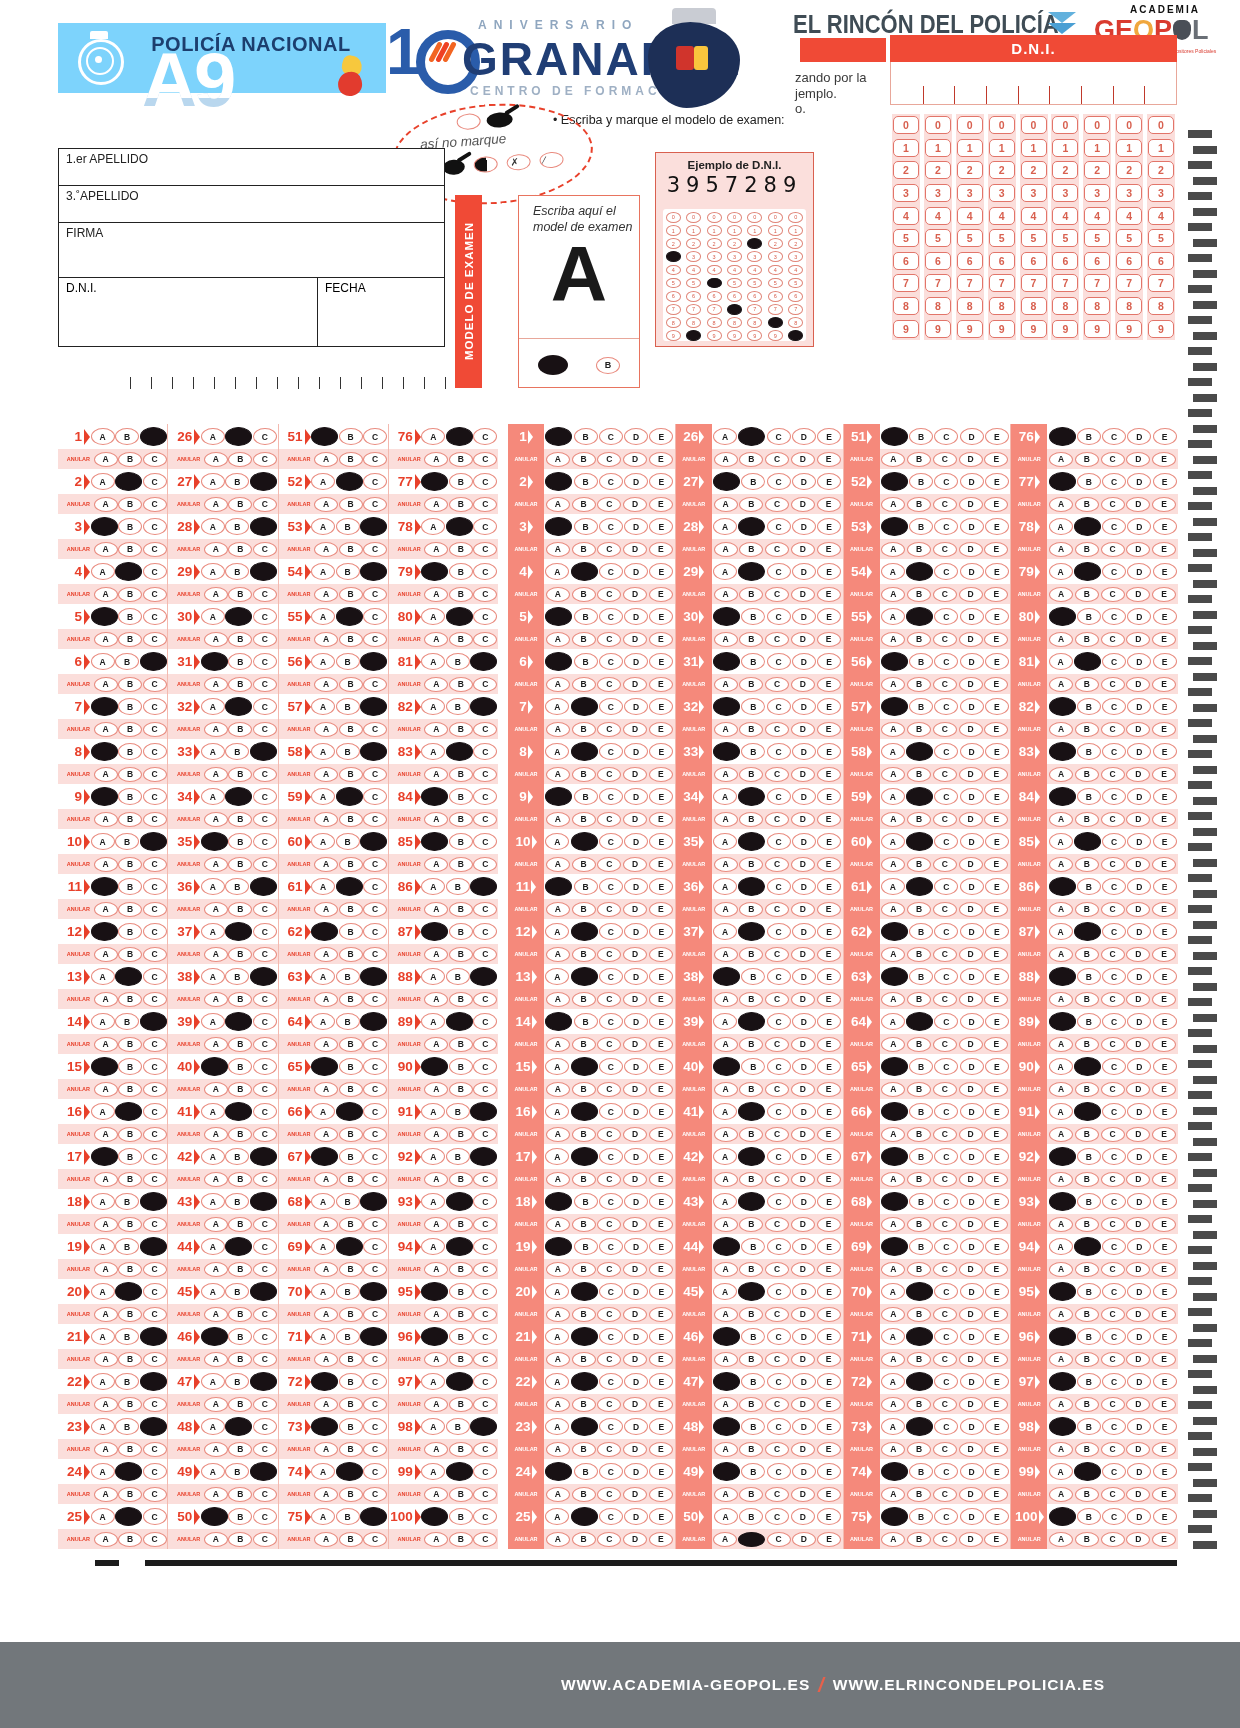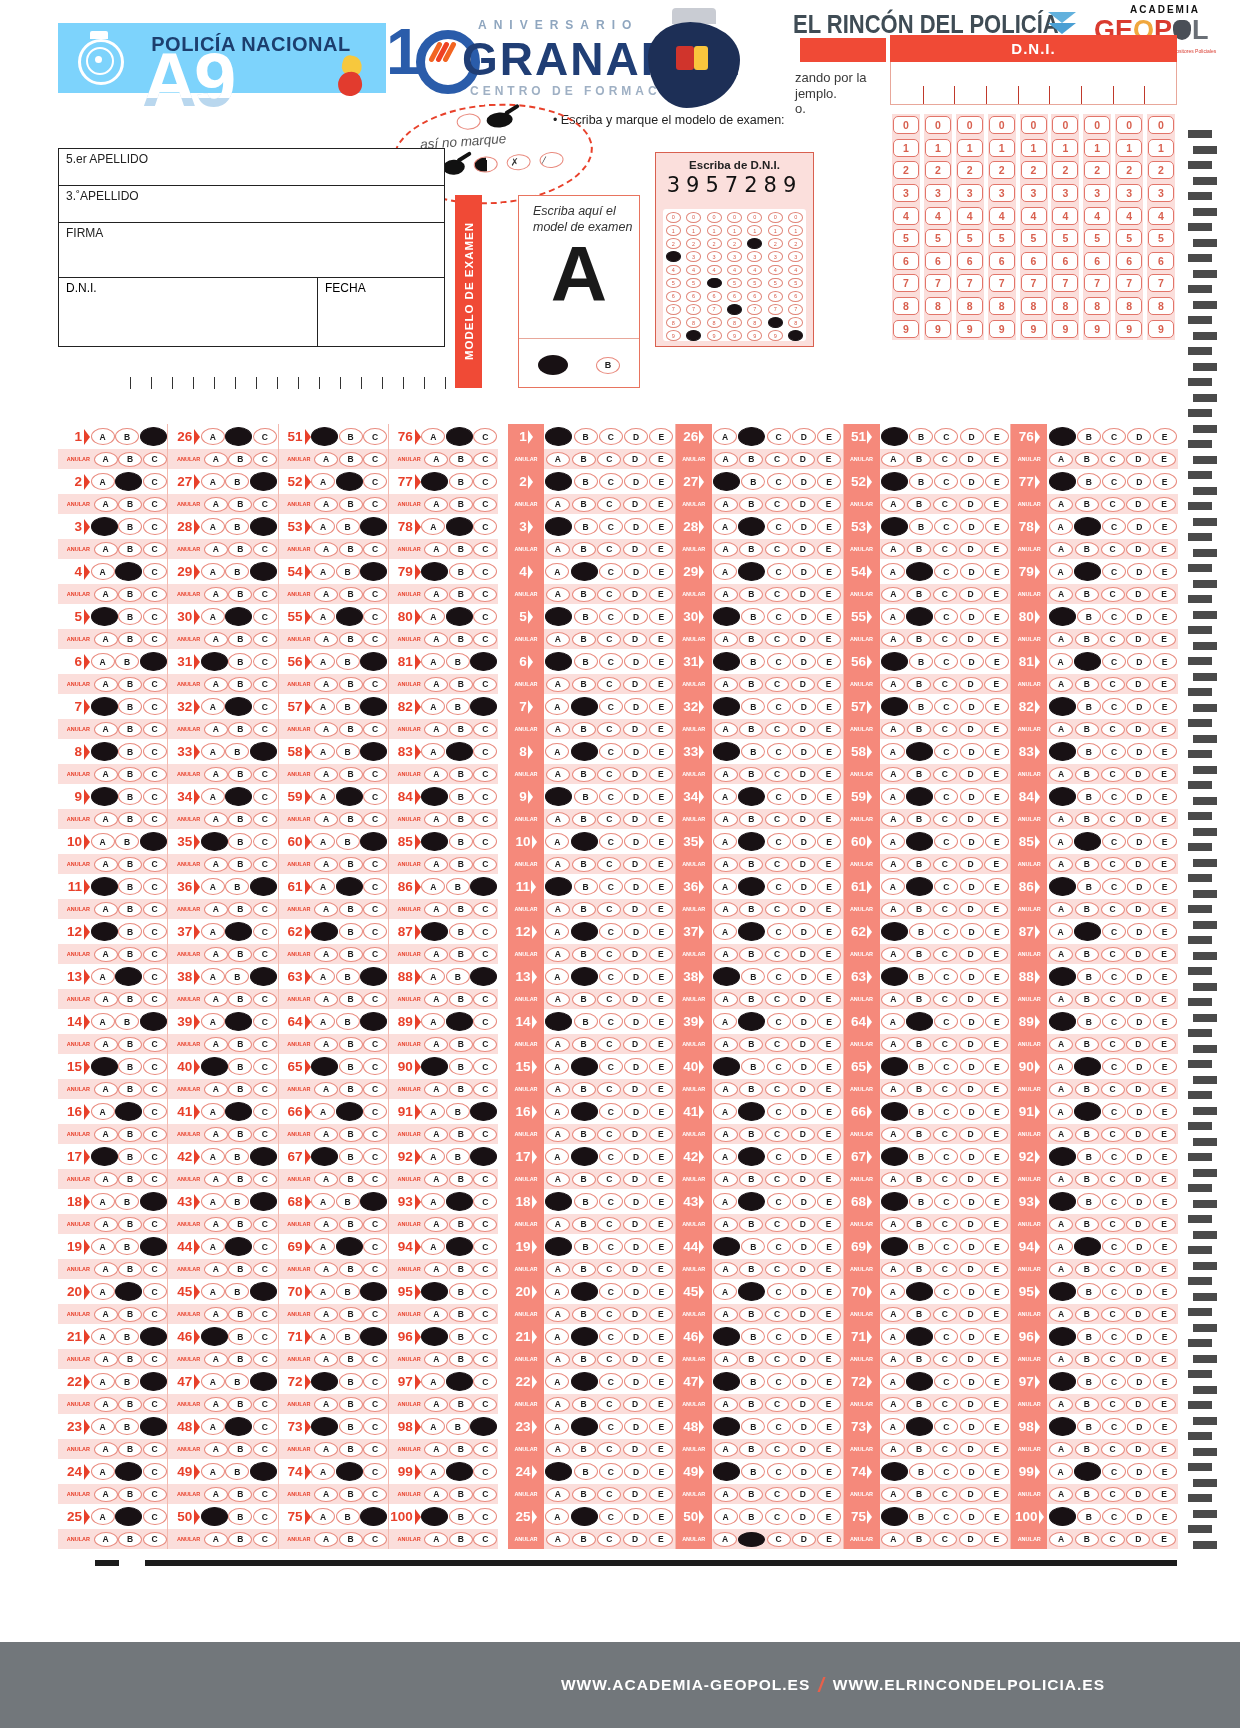--- a/index.html
+++ b/index.html
@@ -355,21 +355,21 @@
           <span class="dbub">5</span>
           <span class="dbub">6</span>
           <span class="dbub">7</span>
           <span class="dbub">8</span>
           <span class="dbub">9</span>
         </div>
       </div>
   </div>
 
   <div class="formbox">
-    <div class="frow h38"><span>5.er APELLIDO</span></div>
+    <div class="frow h38"><span>1.er APELLIDO</span></div>
     <div class="frow h38"><span>3.˚APELLIDO</span></div>
     <div class="frow firma">
       <span>FIRMA</span>
     </div>
     <div class="dnirow">
       <div class="cell1"><span>D.N.I.</span></div>
       <div class="cell2"><span>FECHA</span></div>
     </div>
   </div>
   <div class="ruler" id="ruler">
@@ -403,21 +403,21 @@
       <div class="bigA">A</div>
       <div class="mline"></div>
       <div class="mrow" id="modelo-row">
           <span class="mfill"></span>
           <span class="mbub">B</span>
         </div>
     </div>
   </div>
 
   <div class="ejemplo">
-    <div class="et">Escriba de D.N.I.</div>
+    <div class="et">Ejemplo de D.N.I.</div>
     <div class="ed">3957289</div>
     <div class="egrid" id="ejemplo-grid">
         <div class="ecol">
           <span class="ebub">0</span>
           <span class="ebub">1</span>
           <span class="ebub">2</span>
           <span class="ebub f">3</span>
           <span class="ebub">4</span>
           <span class="ebub">5</span>
           <span class="ebub">6</span>

